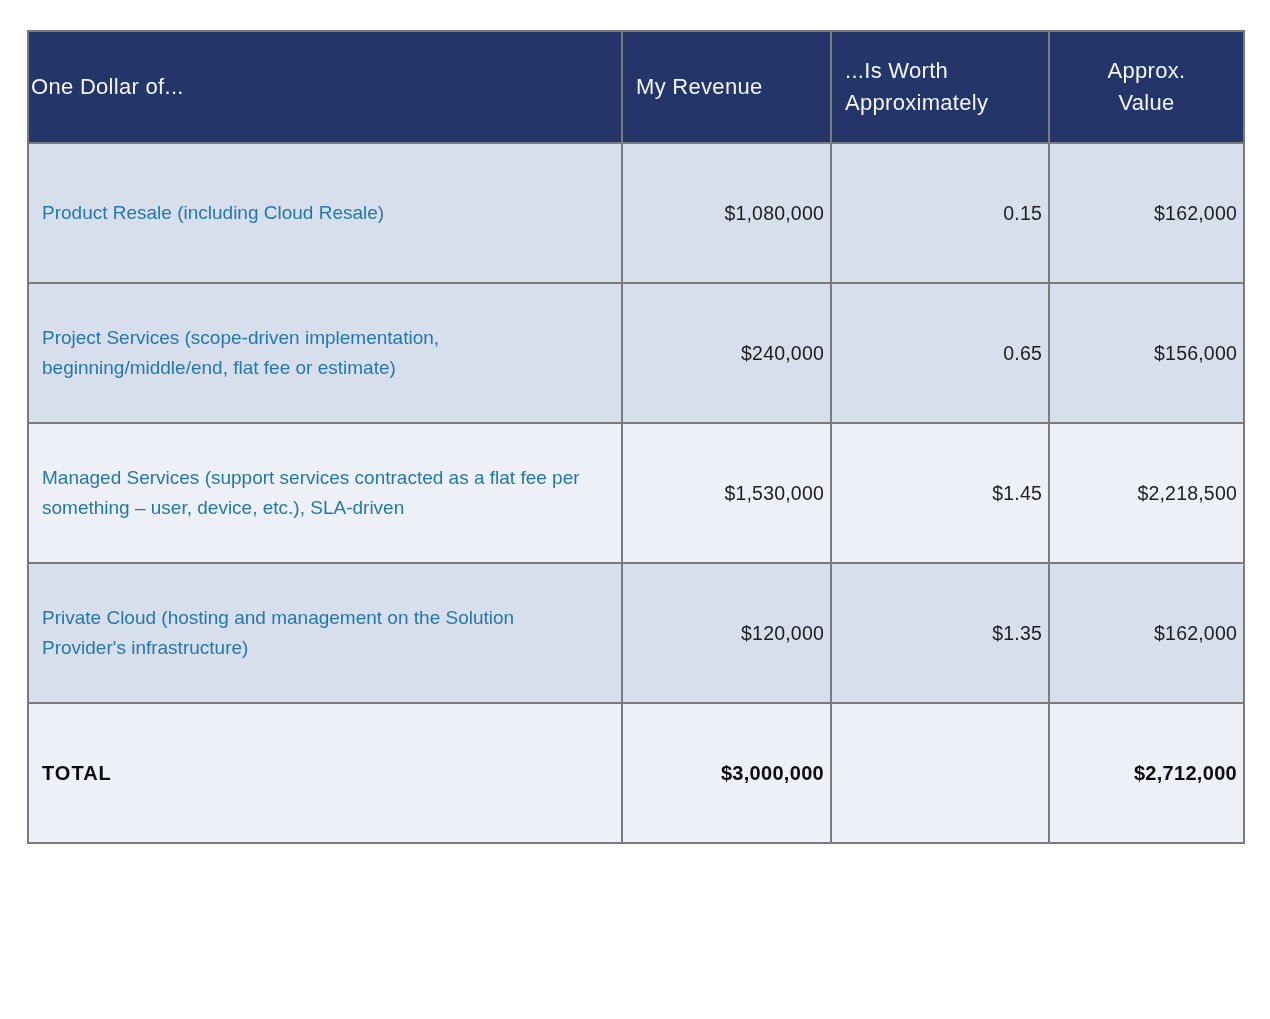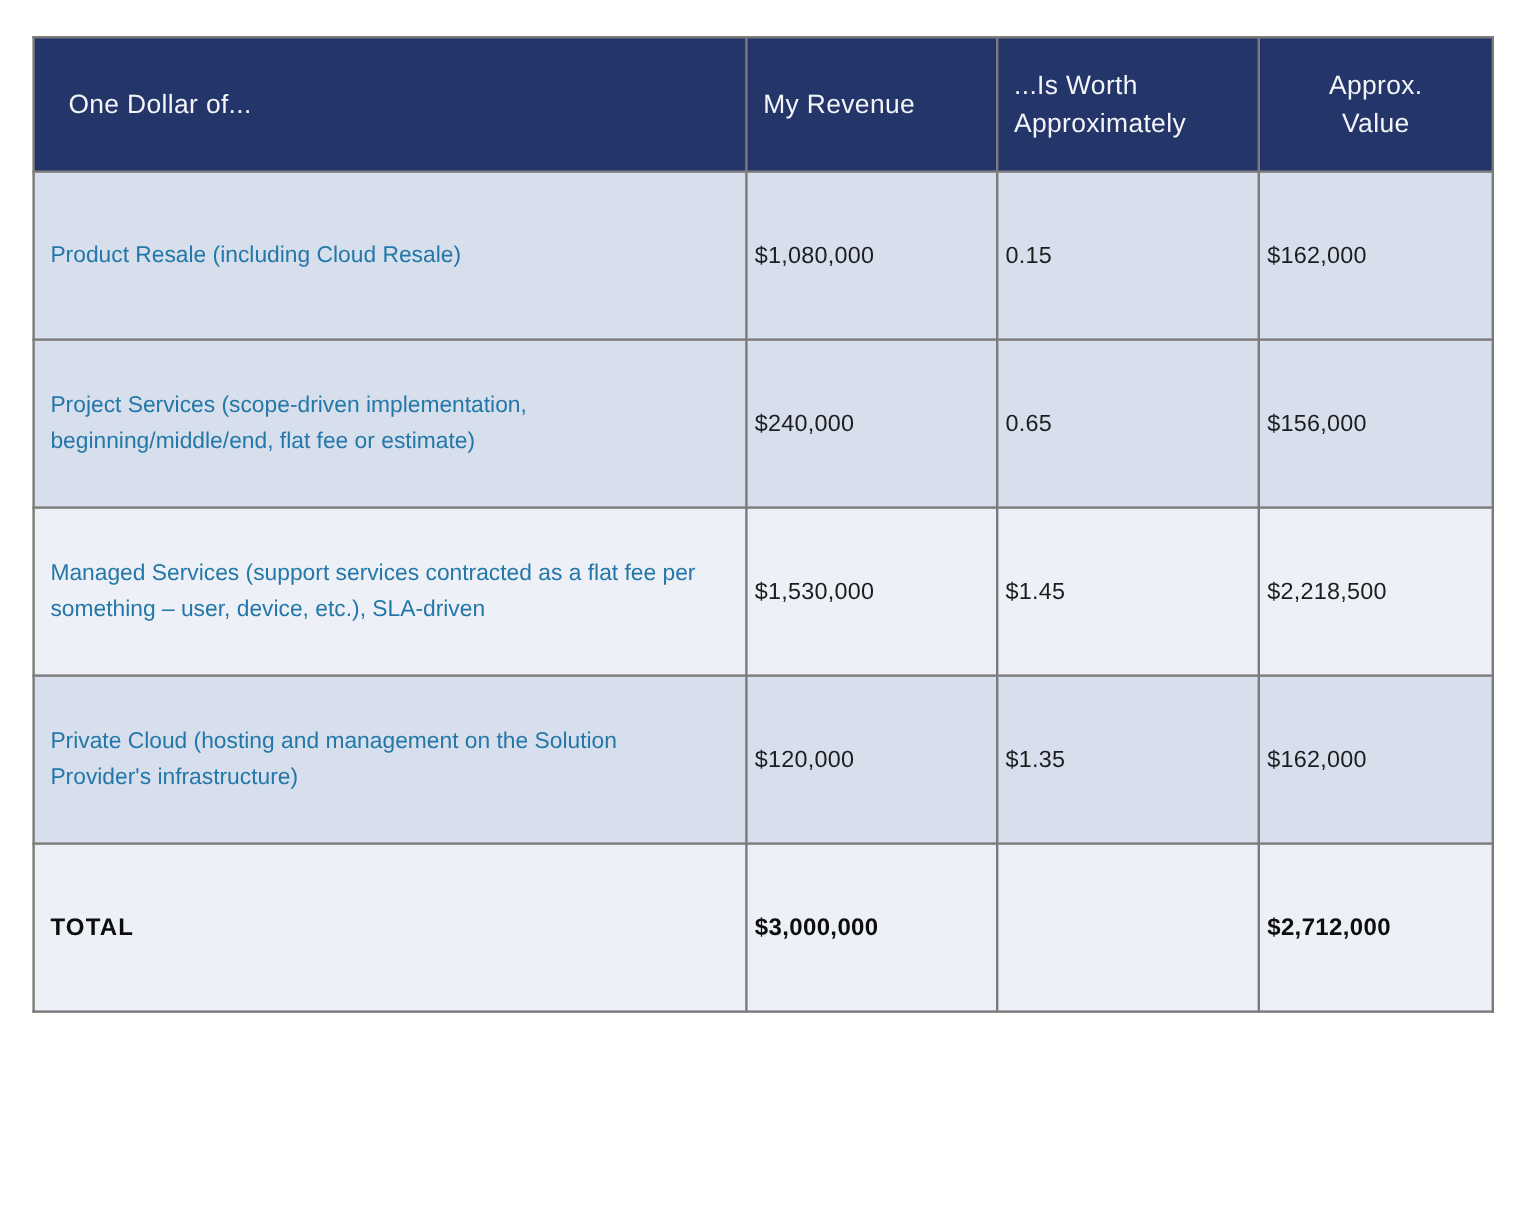--- a/index.html
+++ b/index.html
@@ -36,37 +36,37 @@
   
   .value-table thead tr{height:112px;}
   .value-table th{
     background:var(--header_bg);
     color:var(--header_text_color);
     font-weight:400;
     font-size:22px;
     letter-spacing:.3px;
     line-height:1.45;
   }
-  th.h1{ text-align:left; padding:0 16px 0 28px;}
+  th.h1{ text-align:left; padding:0 16px 0 2px;}
   th.h2{ text-align:left; padding:0 10px 0 13px;margin-left:16px;}
   th.h3{ text-align:left; padding:0 10px 0 13px;}
   th.h4{ text-align:center; padding:0 30px;margin-left:48px;}
   
   .value-table tbody tr{height:140px;}
   .value-table tbody tr.shaded td{background:var(--row_shaded_bg);}
   .value-table tbody tr.plain  td{background:var(--row_plain_bg);}
   td.label-cell{
     text-align:left;
     padding:0 30px 0 13px;
     color:var(--label_color);
     font-size:19px;
     line-height:1.6;
   }
   td.num-cell{
-    text-align:left;
+    text-align:right;
     padding:0 6px;
     color:var(--value_color);
     font-size:19.5px;
     letter-spacing:.2px;
   }
   
   tr.total-row{height:140px;}
   tr.total-row td{background:var(--row_plain_bg);}
   tr.total-row td.label-cell{
     color:var(--total_color);

